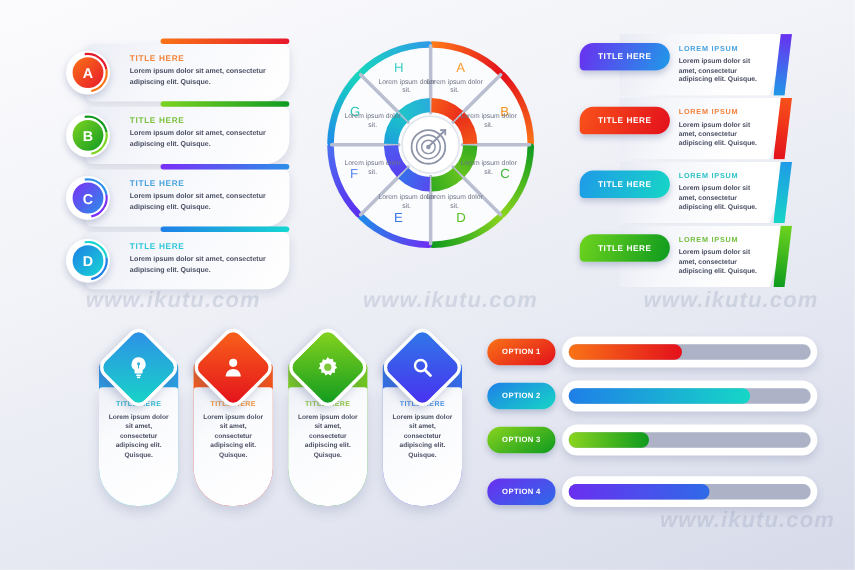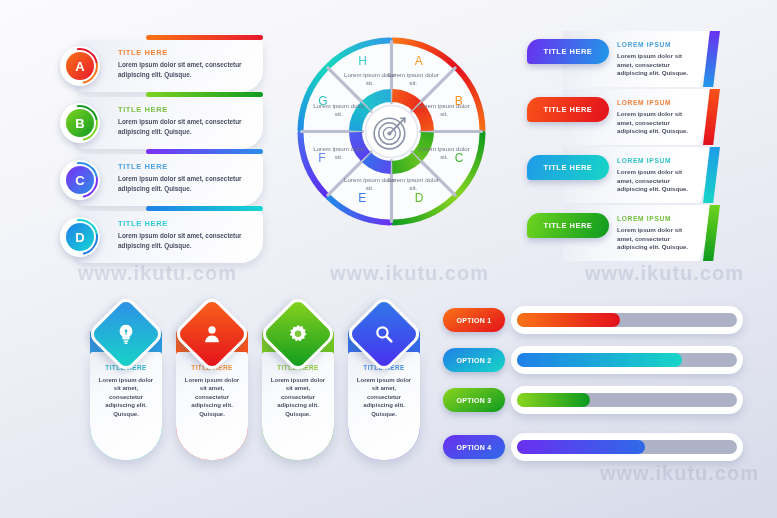--- a/index.html
+++ b/index.html
@@ -144,21 +144,21 @@
     background: #adb2c6; border-radius: 7px;
   }
   .prow .fill {
     position: absolute; left: 0; top: 0; height: 14px; border-radius: 7px;
   }
 
   
   .wm {
     position: absolute; color: rgba(150,158,185,.30);
     font-size: 20px; font-weight: bold; letter-spacing: 1px;
-    pointer-events: none; user-select: none;
+    pointer-events: none; user-select: none; font-style: italic;
   }
 </style>
 </head>
 <body>
 
 <div id="stage">
 
   <div id="left-list">
       <div class="lcard" style="top: 40px;">
         <div class="topbar" style="background: linear-gradient(90deg, rgb(249, 115, 22), rgb(232, 25, 44));"></div>

